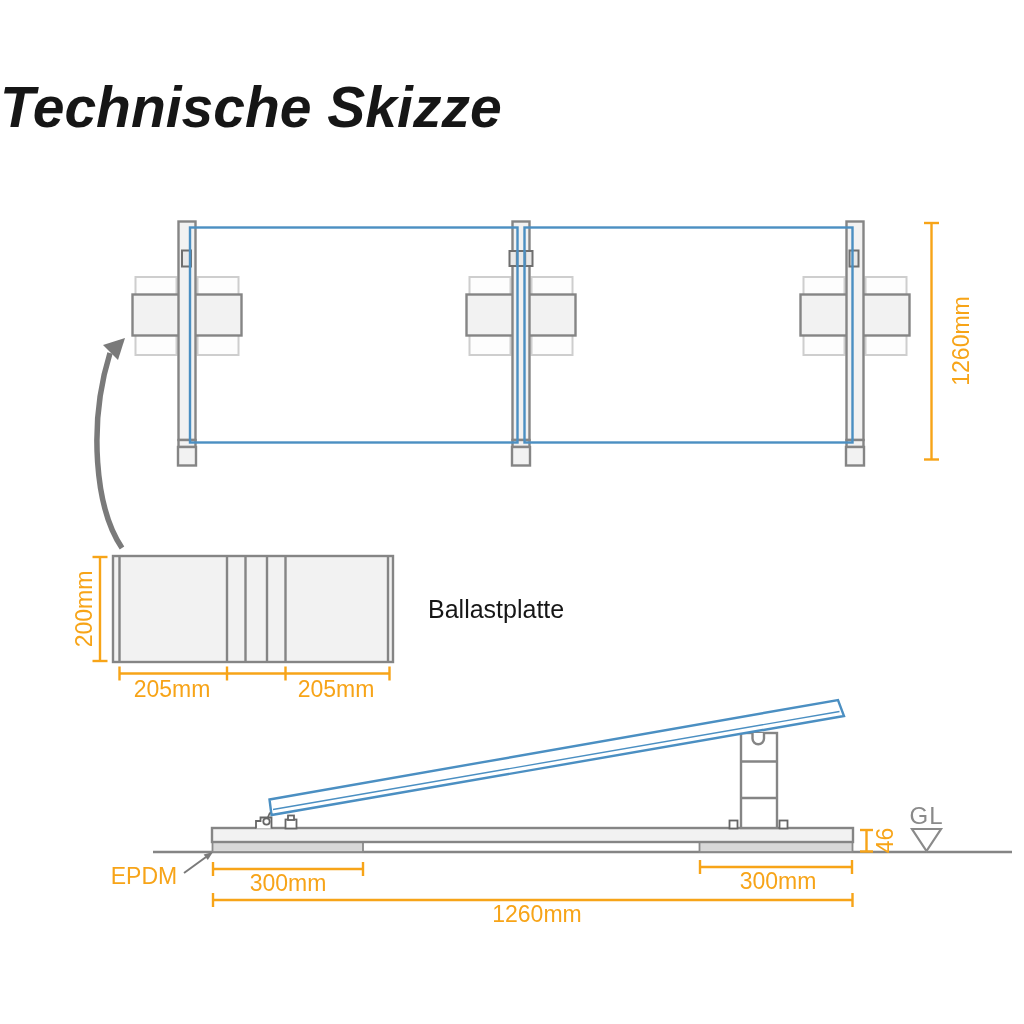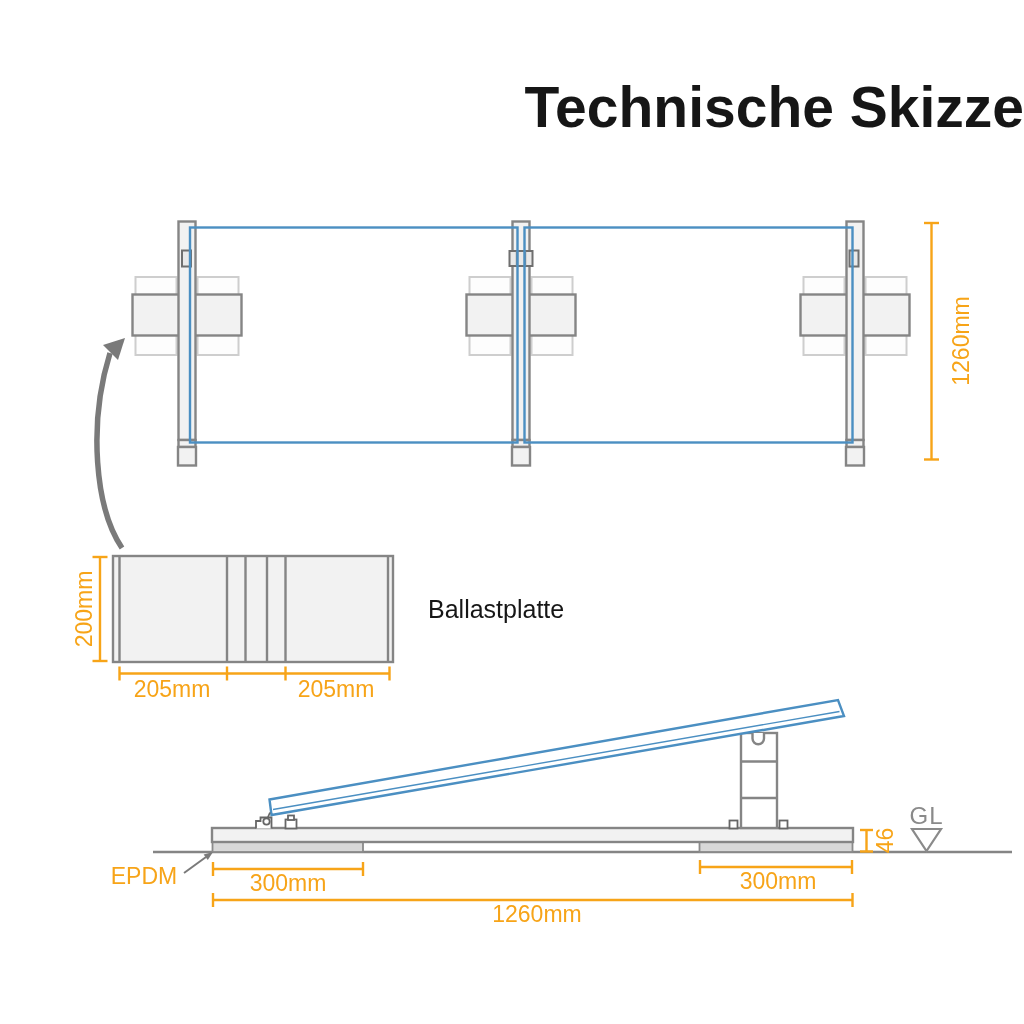--- a/index.html
+++ b/index.html
@@ -1,19 +1,19 @@
 <!DOCTYPE html>
 <html style="--accent: #F7A418; --blue: #4B8FC2;"><head>
 <meta charset="utf-8">
 <style>
   html,body{margin:0;padding:0;background:#fff;}
   #canvas{position:relative;width:1024px;height:1024px;background:#fff;overflow:hidden;
           font-family:"Liberation Sans",sans-serif;}
-  #title{position:absolute;top:74px;left:0;width:1024px;text-align:right;
-         font-size:57px;font-weight:bold;color:#161616;letter-spacing:0px;}
+  #title{position:absolute;top:74px;left:0;width:1024px;text-align:left;
+         font-size:57px;font-weight:bold;color:#161616;letter-spacing:0px;font-style:italic;}
   svg{position:absolute;top:0;left:0;}
   
   .dim{stroke:var(--accent);stroke-width:2.4;fill:none;stroke-linecap:butt;}
   .dimtext{fill:var(--accent);font-size:23px;font-family:"Liberation Sans",sans-serif;}
   
   .blue{stroke:var(--blue);stroke-width:2.4;fill:none;}
   .bluew{stroke:var(--blue);stroke-width:2.4;fill:#ffffff;}
   .blueline{stroke:var(--blue);stroke-width:1.4;fill:none;}
   
   .g{stroke:#858585;stroke-width:2.4;}

